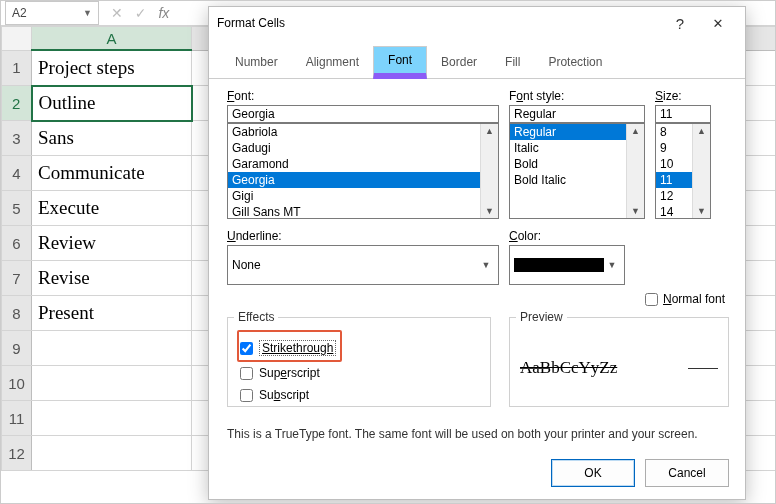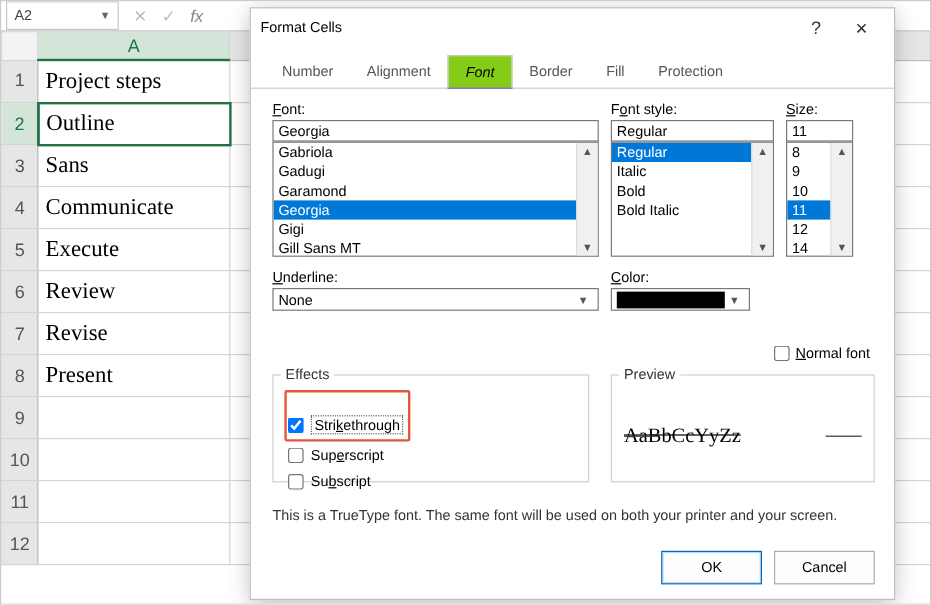--- a/index.html
+++ b/index.html
@@ -45,51 +45,51 @@
 
   
   .dialog{position:absolute;left:207px;top:5px;width:536px;height:492px;background:var(--dialog-bg);border:1px solid var(--dialog-border);box-shadow:0 4px 18px rgba(0,0,0,0.25);display:flex;flex-direction:column;font-size:12px;}
   .dlg-titlebar{display:flex;align-items:center;height:32px;padding:0 8px;}
   .dlg-title{flex:1;font-size:12px;}
   .dlg-titlebar .winbtn{width:38px;height:28px;display:flex;align-items:center;justify-content:center;color:#333;font-size:13px;}
   .dlg-titlebar .winbtn.help{font-size:15px;}
 
   .tabstrip{display:flex;align-items:center;padding:6px 12px 0 12px;border-bottom:1px solid var(--tab-border);}
   .tab{padding:6px 14px;color:#555;}
-  .tab.active{border:1px solid var(--tab-border);border-bottom:1px solid #8b5cf6;background:#84cc16;color:#000;position:relative;top:1px;font-style:italic;}
+  .tab.active{border:1px solid var(--tab-border);border-bottom:6px solid #8b5cf6;background:#7dd3fc;color:#000;position:relative;top:1px;}
 
   .panel{position:relative;padding:10px 18px 0 18px;flex:1;}
 
   .col-left{position:absolute;left:18px;top:10px;width:272px;}
   .col-mid{position:absolute;left:300px;top:10px;width:136px;}
   .col-right{position:absolute;left:446px;top:10px;width:56px;}
 
   .lbl{font-size:12px;margin-bottom:2px;display:block;}
   .u{text-decoration:underline;}
 
   .txtentry{border:1px solid var(--field-border);height:18px;padding:2px 4px;font-size:12px;width:100%;box-sizing:border-box;}
   .listbox{border:1px solid var(--field-border);height:80px;overflow:hidden;position:relative;font-size:12px;box-sizing:border-box;padding-right:17px;}
   .listbox .items{height:100%;overflow:hidden;}
   .listbox .item{height:16px;padding:0 4px;line-height:16px;white-space:nowrap;}
   .listbox .item.sel{background:var(--selection-blue);color:#fff;}
   .listbox .sb{position:absolute;right:0;top:0;bottom:0;width:17px;background:#f0f0f0;border-left:1px solid #dcdcdc;display:flex;flex-direction:column;align-items:center;justify-content:space-between;color:#555;font-size:9px;}
   .listbox .sb span{padding:2px 0;}
 
-  .combo{border:1px solid var(--field-border);height:19px;display:flex;align-items:center;padding:0 4px;box-sizing:border-box;}
+  .combo{border:1px solid var(--field-border);height:40px;display:flex;align-items:center;padding:0 4px;box-sizing:border-box;}
   .combo .caret{margin-left:auto;width:16px;text-align:center;color:#555;font-size:9px;}
   .swatch{flex:1;height:14px;background:#000;}
 
   
   .group{position:absolute;border:1px solid #d0d0d0;}
   .group .legend{position:absolute;top:-8px;left:6px;background:#fff;padding:0 4px;font-size:12px;color:#333;}
   .effects{left:18px;top:238px;width:262px;height:88px;}
   .checks{padding:12px 12px;}
   .chk{display:flex;align-items:center;height:22px;}
   .chk input{margin:0 6px 0 0;}
-  .chk.boxed{border:2px solid var(--highlight-red);border-radius:2px;display:inline-flex;padding:16px 4px 1px 1px;margin-left:-3px;}
+  .chk.boxed{border:2px solid var(--highlight-red);border-radius:2px;display:inline-flex;padding:5px 4px 1px 1px;margin-left:-3px;text-decoration:underline;}
   .chk .dotted{border:1px dotted #666;padding:0 2px;}
 
   .preview{left:300px;top:238px;width:218px;height:88px;}
   .preview .pv{position:absolute;left:10px;right:10px;top:22px;bottom:10px;border-left:0;border-right:0;display:flex;align-items:center;justify-content:flex-start;}
   .preview .pv::before,.preview .pv::after{content:"";position:absolute;width:30px;border-top:1px solid #333;top:50%;}
   .preview .pv::before{left:0;} .preview .pv::after{right:0;}
   .preview .sample{font-family:Georgia,serif;font-size:17px;text-decoration:line-through;}
 
   .normal-chk{position:absolute;left:436px;top:213px;display:flex;align-items:center;}
   .normal-chk input{margin:0 5px 0 0;}

